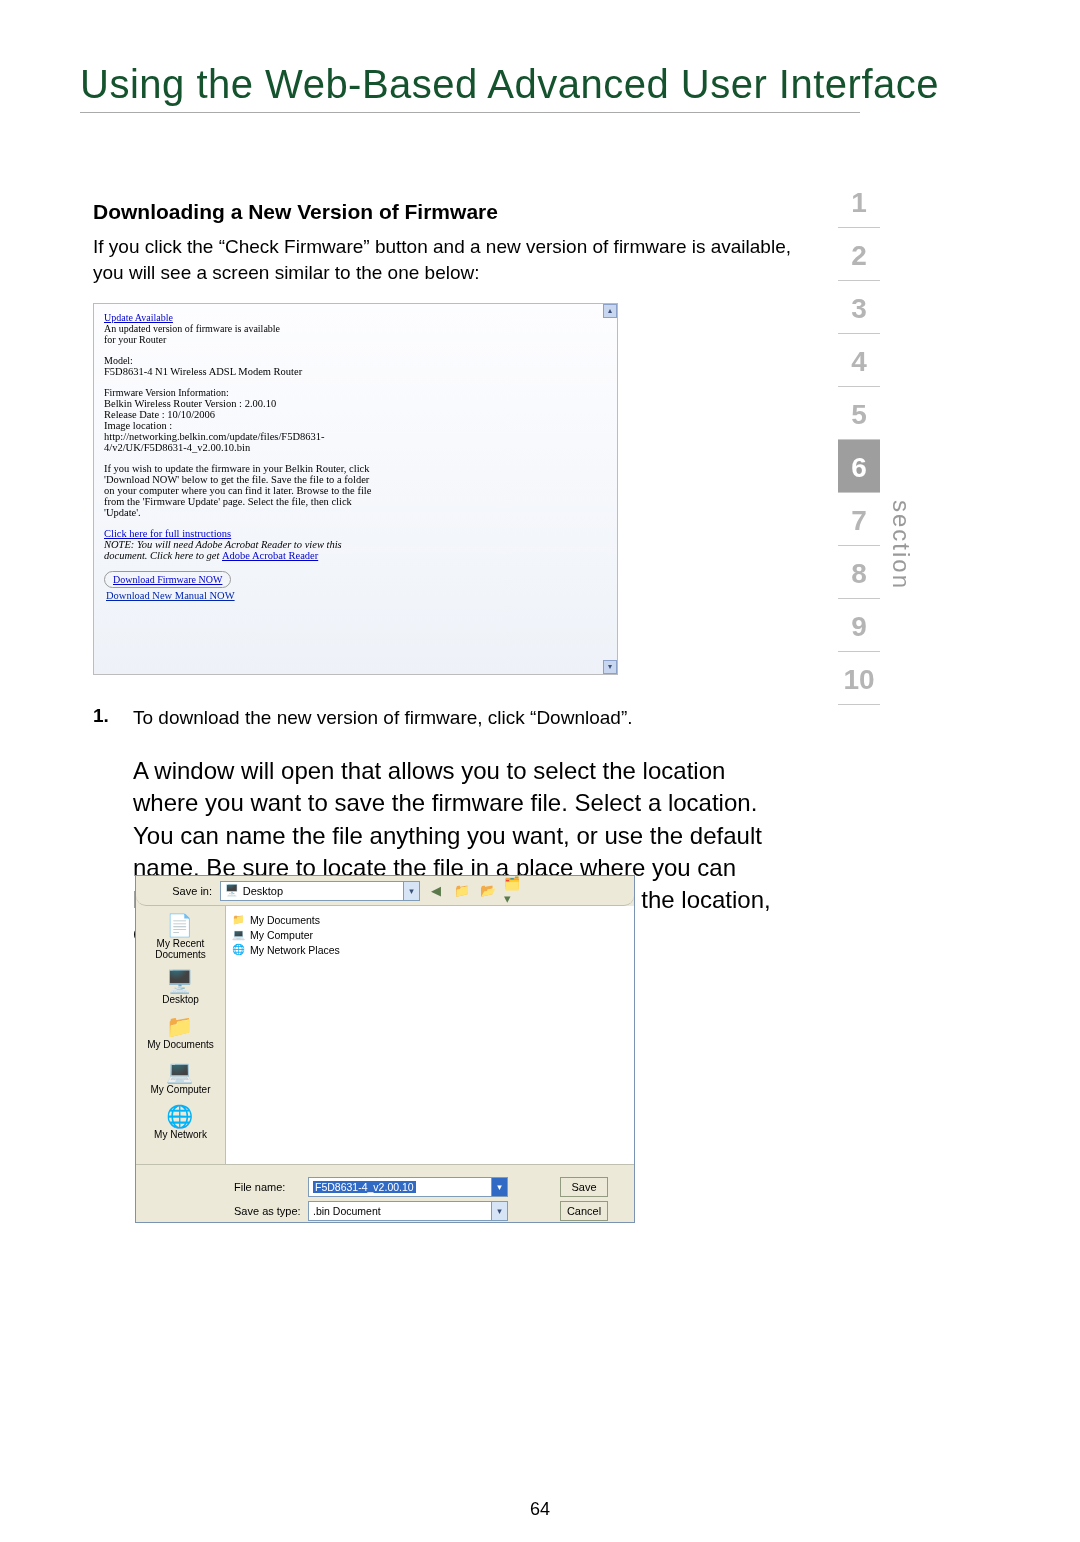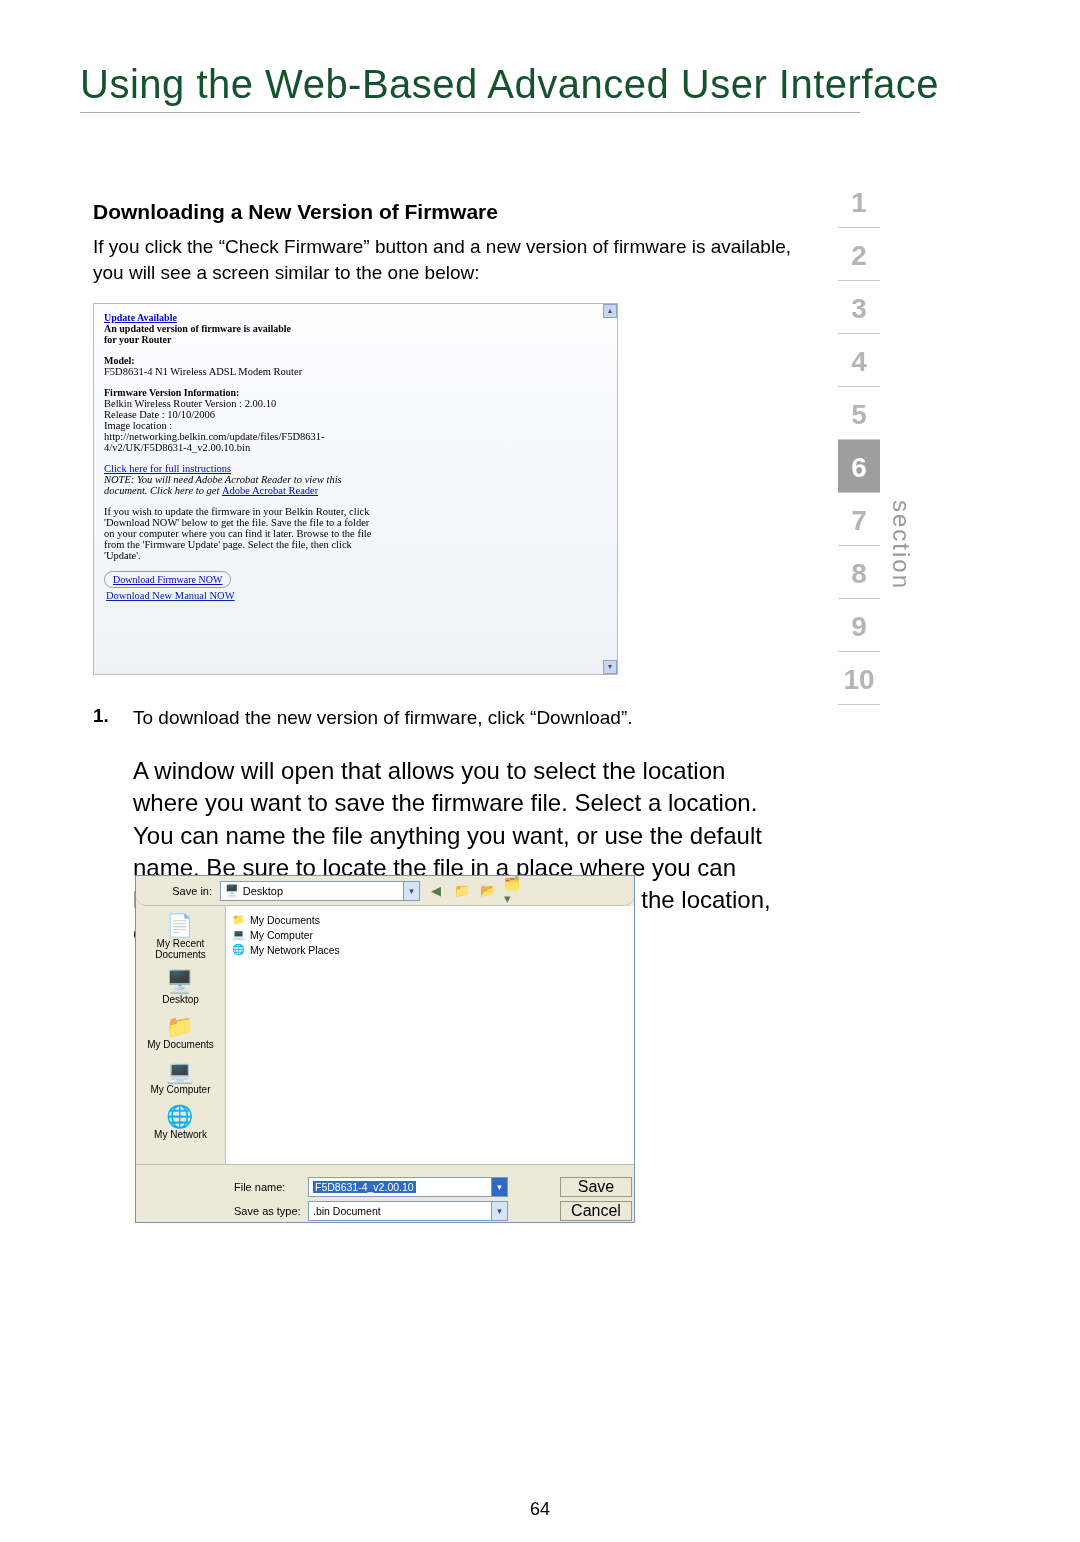--- a/index.html
+++ b/index.html
@@ -94,21 +94,21 @@
     background: #c9d6ef;
     border: 1px solid #8ba1c9;
     font-size: 8px;
     text-align: center;
     line-height: 12px;
     color: #3a4f7a;
   }
   .firmware-box .scroll-up { top: 0; }
   .firmware-box .scroll-down { bottom: 0; }
   .fb-link { color: #0000cc; text-decoration: underline; }
-  .fb-bold { font-weight: 700; font-size: 10px; }
+  .fb-bold { font-weight: 400; font-size: 10px; }
   .fb-block { margin-bottom: 10px; max-width: 270px; }
   .fb-note { font-style: italic; }
   .fb-btn {
     display: inline-block;
     border: 1px solid #9a9a9a;
     border-radius: 9px;
     padding: 2px 8px;
     font-size: 10px;
     color: #0000cc;
     text-decoration: underline;
@@ -187,22 +187,22 @@
     align-items:center; padding:12px 4px;
   }
   .sa-input {
     height:20px; border:1px solid #7f9db9; background:#fff; display:flex; align-items:center;
     padding:0 4px; position:relative; font-size:10.5px;
   }
   .sa-input.sel span { background:#316ac5; color:#fff; padding:0 2px;}
   .sa-input .dd { position:absolute; right:0; top:0; width:16px; height:18px;
     background:#d6e4f6; border-left:1px solid #7f9db9; text-align:center; font-size:9px; line-height:18px; color:#3a4f7a;}
   .sa-btn {
-    width:72px; height:20px; border:1px solid #919b7f; background:#ece9d8;
-    font-size:16px;
+    width:48px; height:20px; border:1px solid #919b7f; background:#ece9d8;
+    font-size:11px;
   }
 
   .page-num {
     position:absolute; bottom:22px; left:50%; transform:translateX(-50%);
     font-size:18px;
   }
 </style>
 </head>
 <body>
 
@@ -238,27 +238,27 @@
       <span class="fb-bold">Model:</span><br>
       <span>F5D8631-4 N1 Wireless ADSL Modem Router</span>
     </div>
     <div class="fb-block">
       <span class="fb-bold">Firmware Version Information:</span><br>
       <span>Belkin Wireless Router Version : 2.00.10</span><br>
       <span>Release Date : 10/10/2006</span><br>
       <span>Image location :</span><br>
       <span>http://networking.belkin.com/update/files/F5D8631-4/v2/UK/F5D8631-4_v2.00.10.bin</span>
     </div>
+    <div class="fb-block">If you wish to update the firmware in your Belkin Router, click 'Download NOW' below to get the file. Save the file to a folder on your computer where you can find it later. Browse to the file from the 'Firmware Update' page. Select the file, then click 'Update'.</div>
     <div class="fb-block">
       <span class="fb-link">Click here for full instructions</span><br>
       <span class="fb-note">NOTE: You will need Adobe Acrobat Reader to view this document.</span>
       <span class="fb-note"> Click here to get </span>
       <span class="fb-link">Adobe Acrobat Reader</span>
     </div>
-    <div class="fb-block">If you wish to update the firmware in your Belkin Router, click 'Download NOW' below to get the file. Save the file to a folder on your computer where you can find it later. Browse to the file from the 'Firmware Update' page. Select the file, then click 'Update'.</div>
     <span class="fb-btn">Download Firmware NOW</span><br>
     <span class="fb-dl-manual">Download New Manual NOW</span>
     <div class="scroll-down">▾</div>
   </div>
 
   <div class="step-row">
     <div class="step-num">1.</div>
     <div class="step-body">To download the new version of firmware, click “Download”.</div>
   </div>
   <div class="step-cont">A window will open that allows you to select the location where you want to save the firmware file. Select a location. You can name the file anything you want, or use the default name. Be sure to locate the file in a place where you can locate it yourself later. When you have selected the location, click “Save”.</div>

